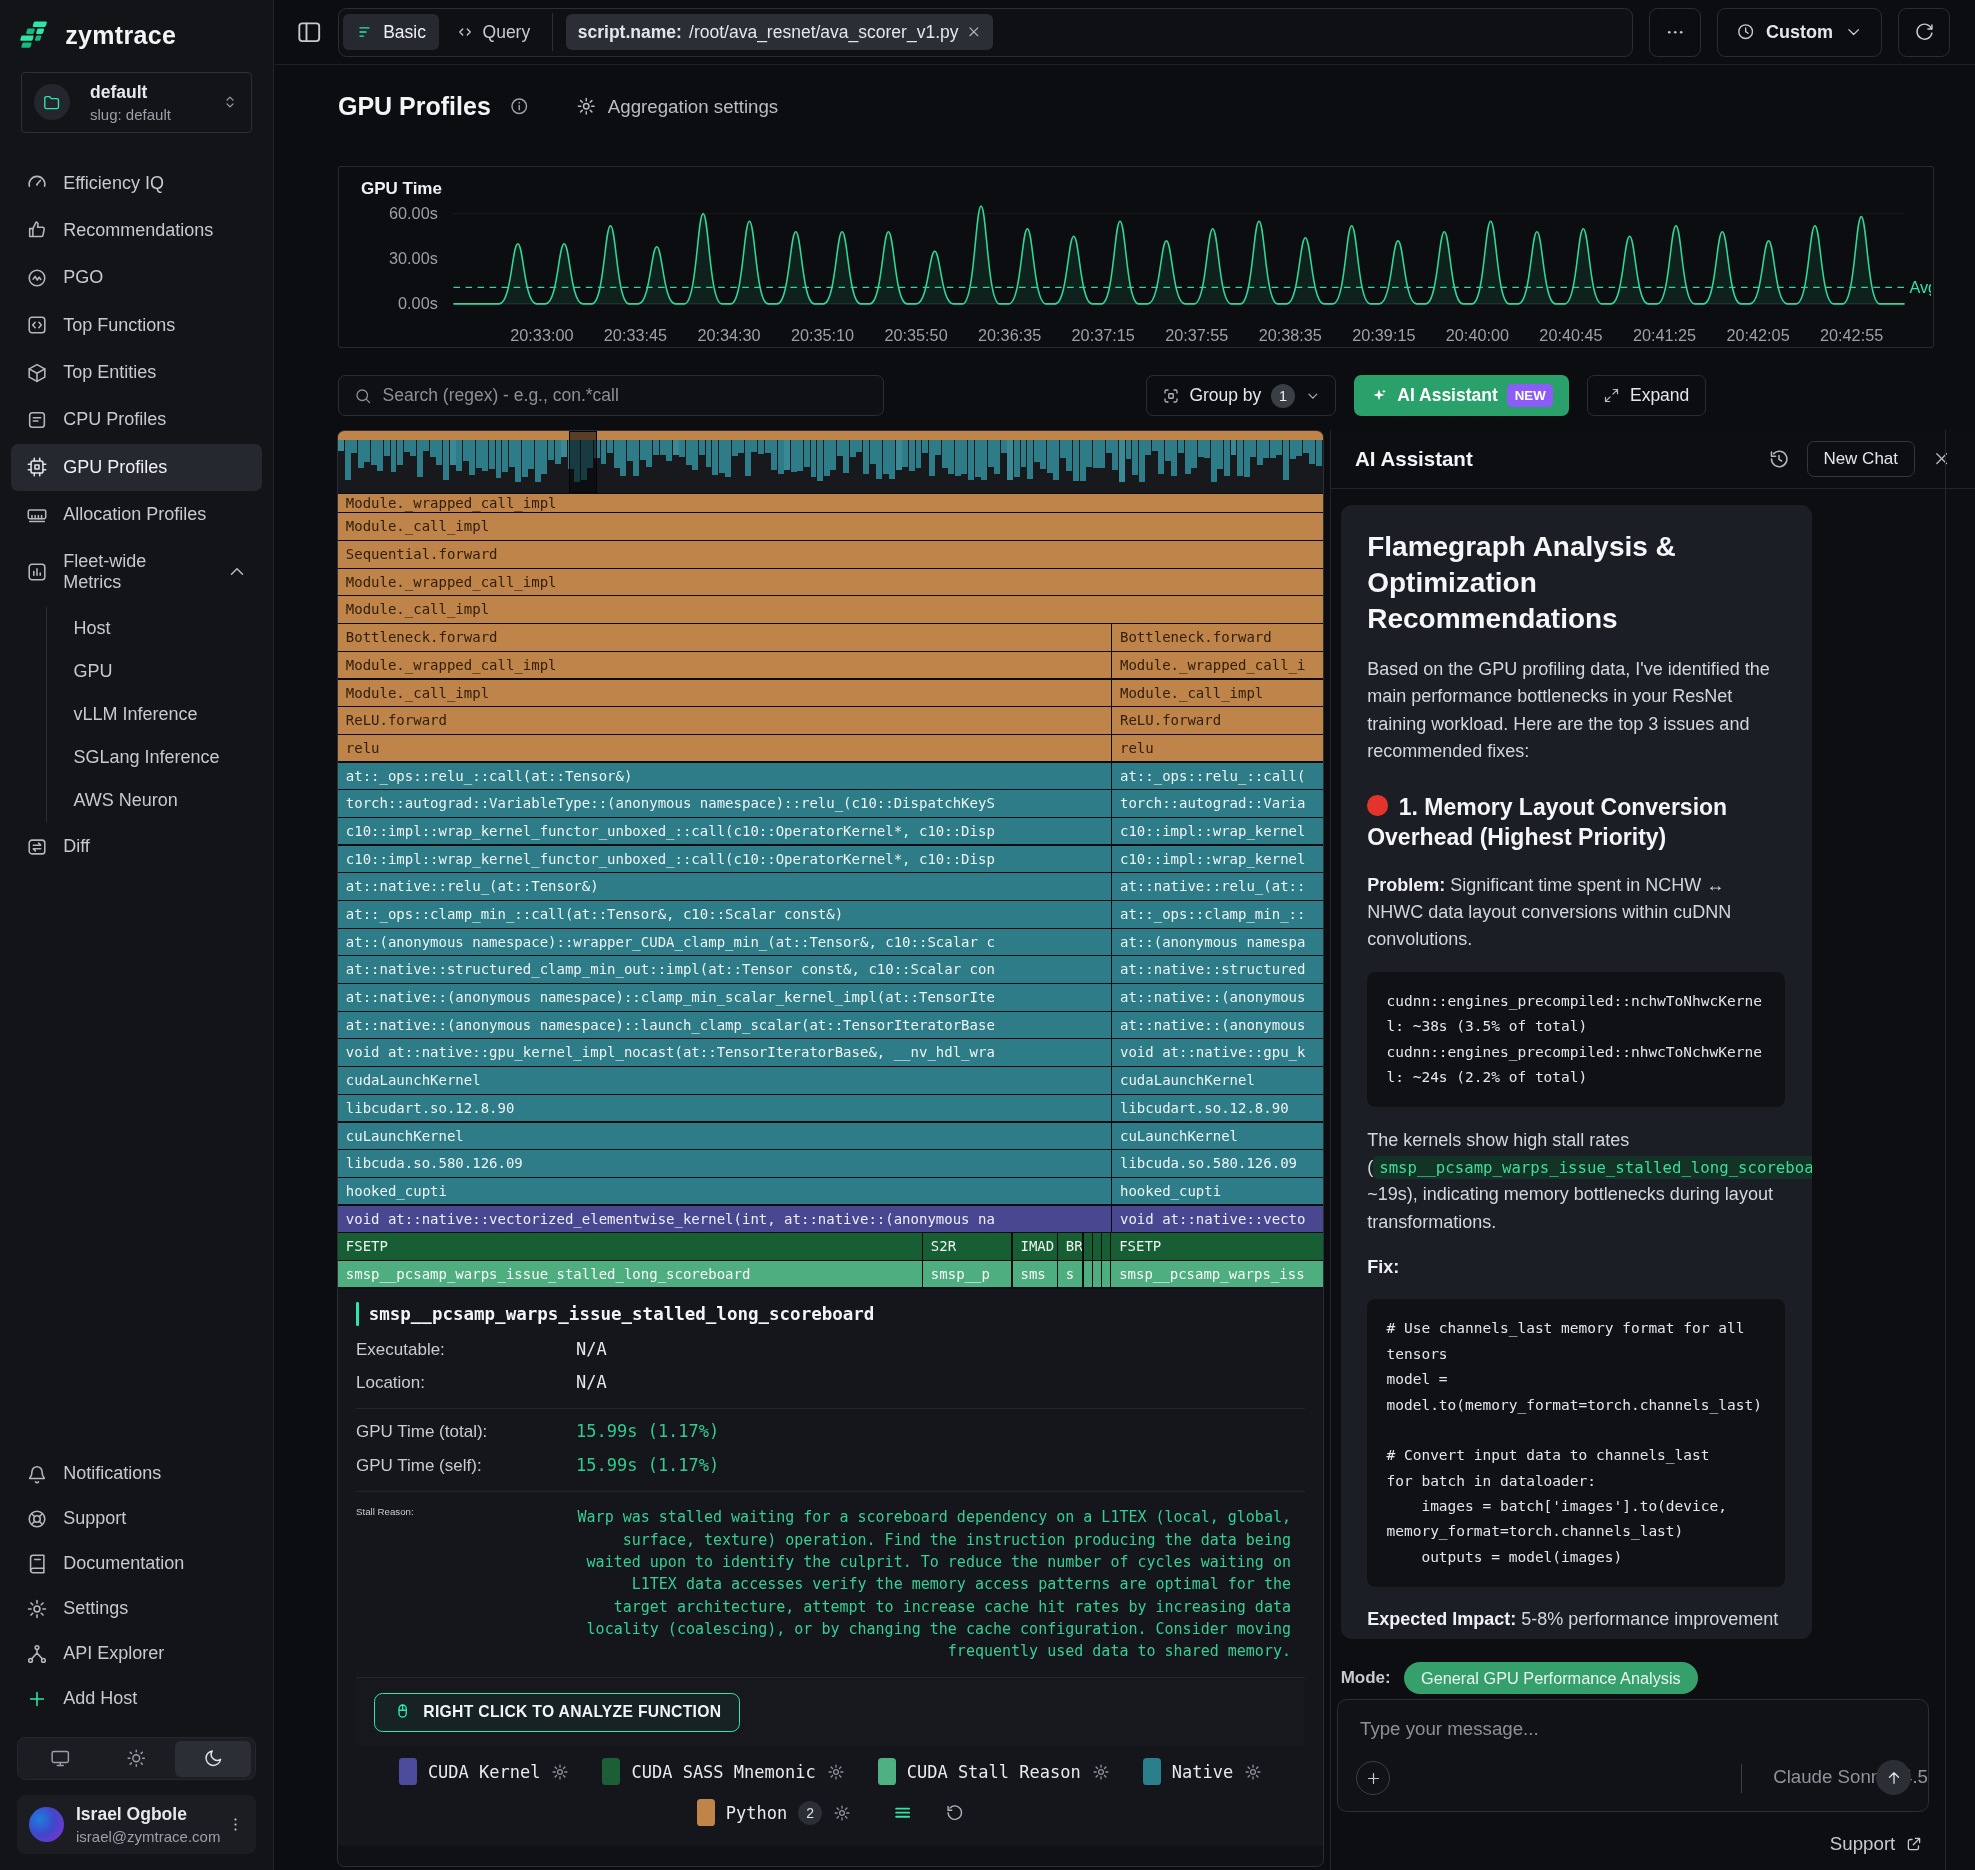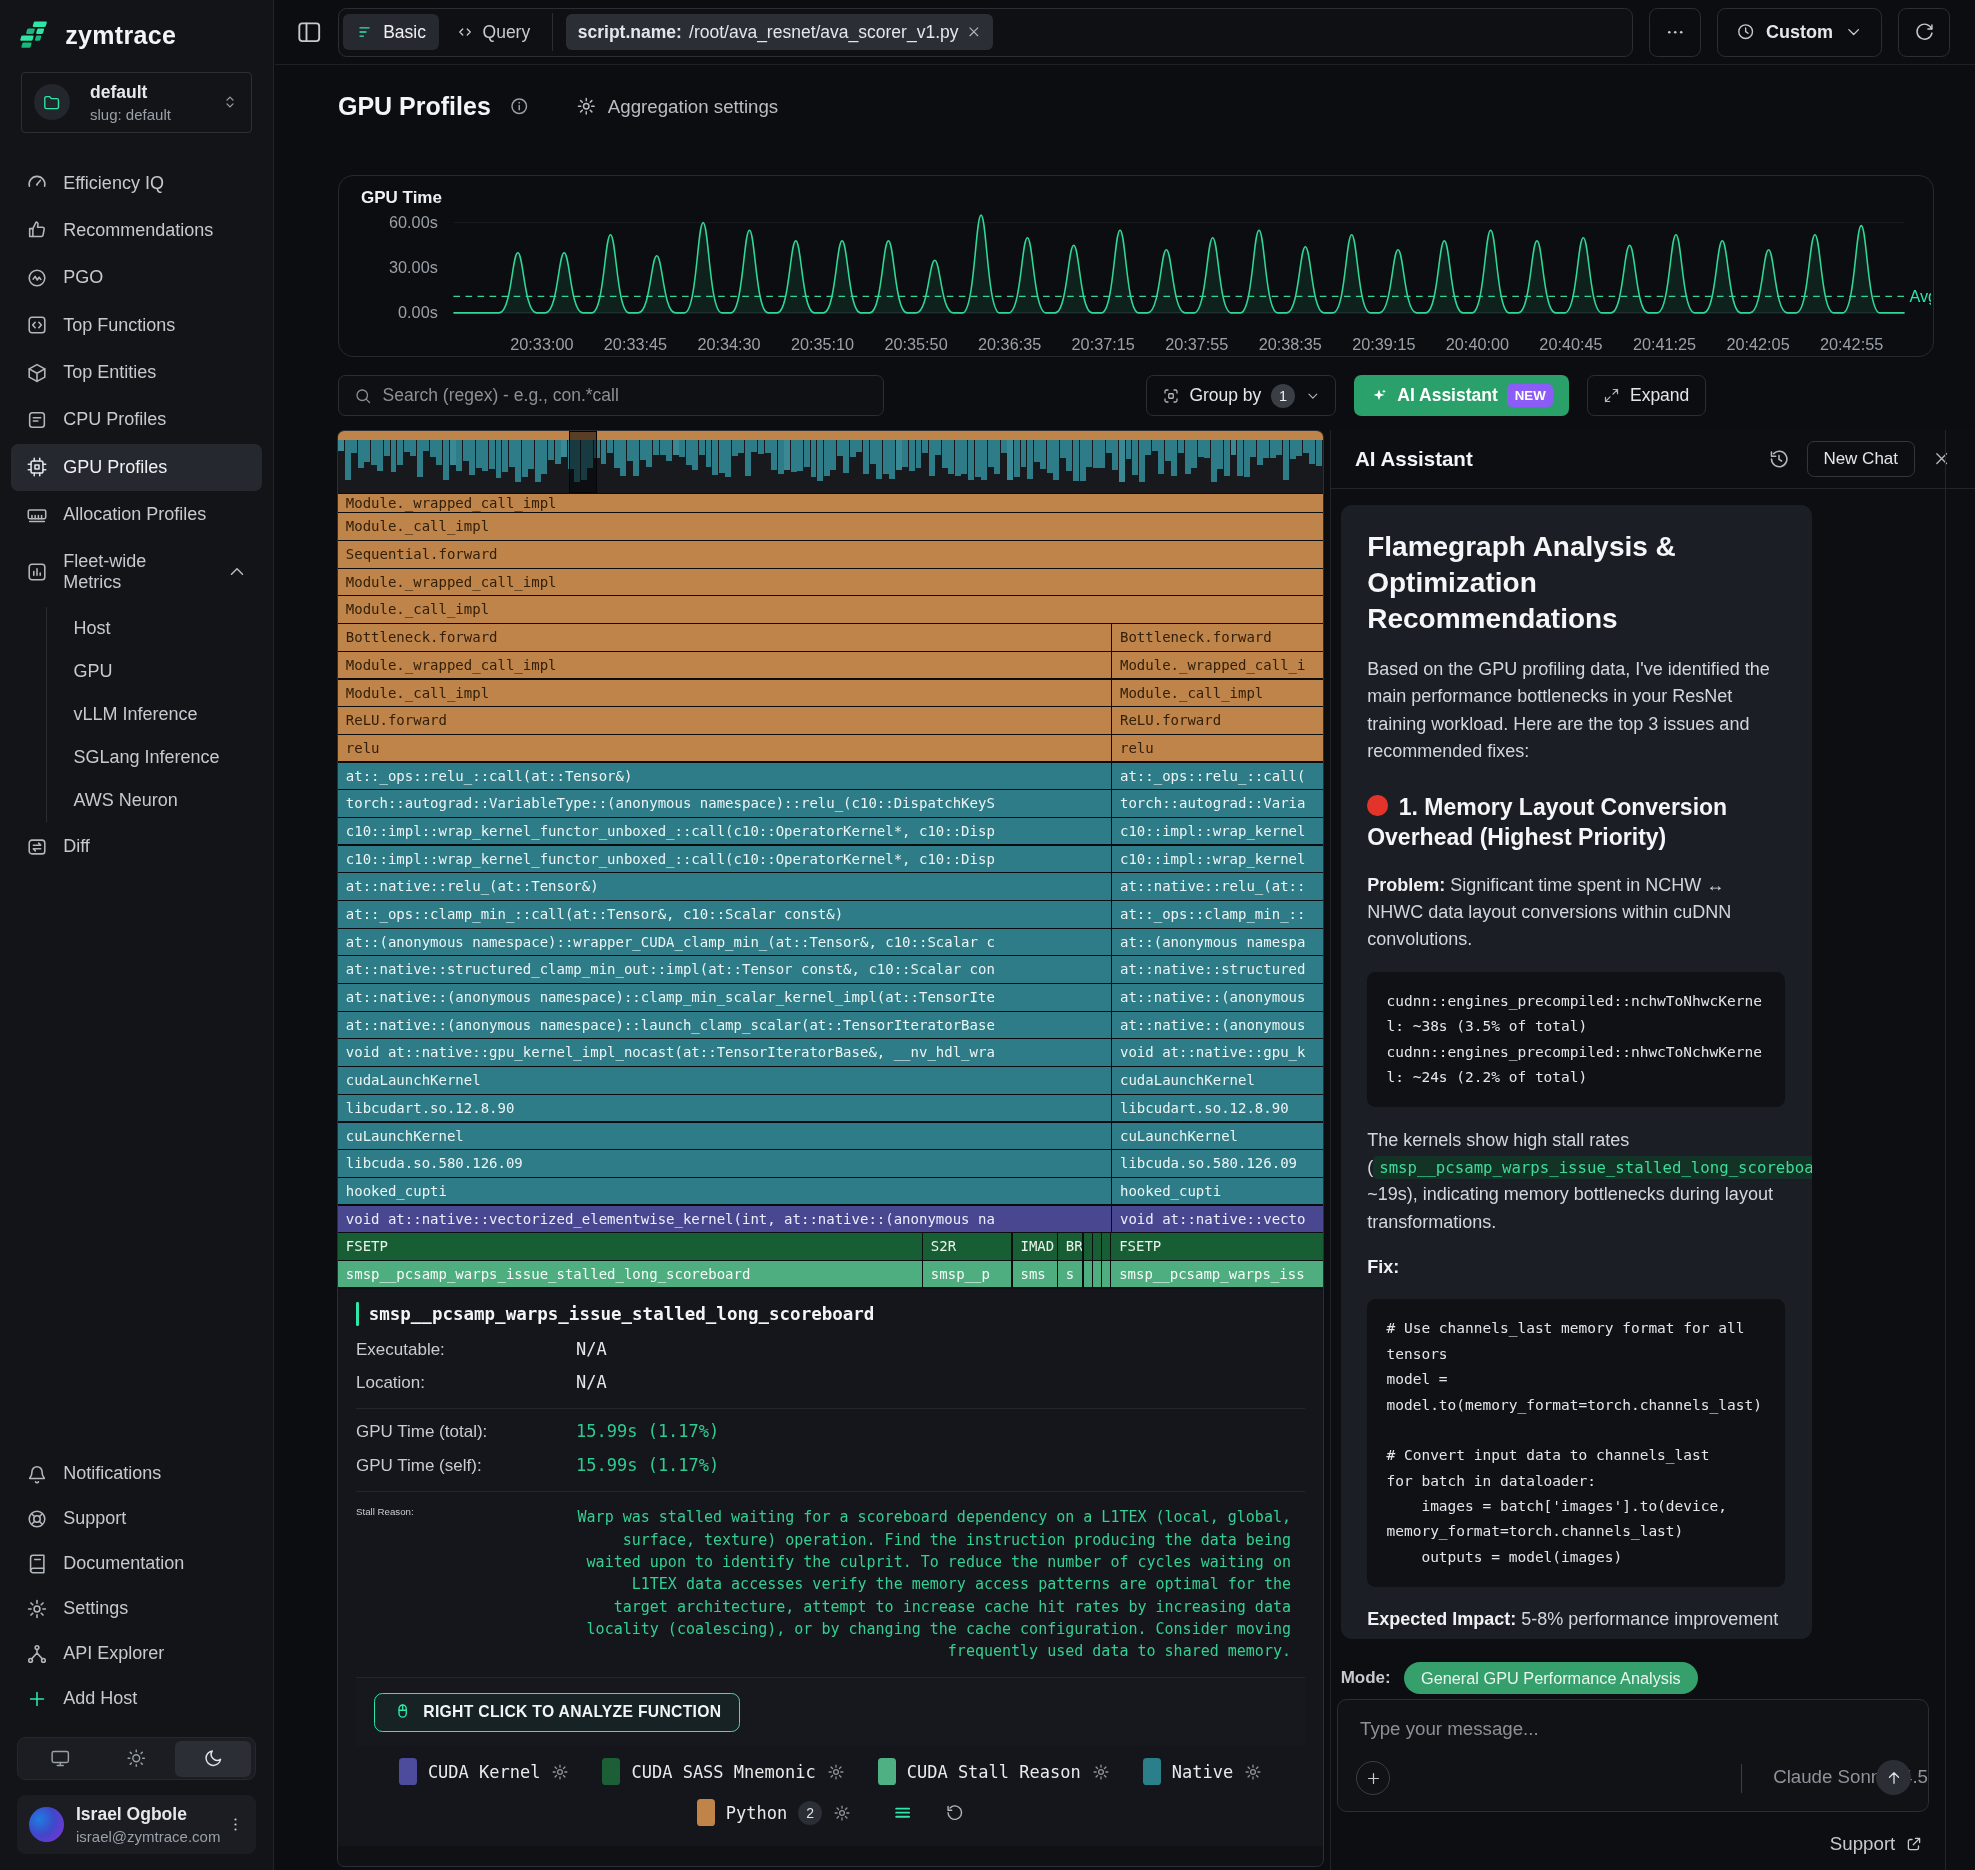--- a/index.html
+++ b/index.html
@@ -75,22 +75,22 @@
   .btn-custom .ic{width:19.3px;height:19.3px;color:#c6cad0;}
 
   
   #page-header{position:absolute;left:338px;top:92px;display:flex;align-items:center;gap:18px;}
   .page-title{font-size:25px;font-weight:bold;color:#f2f4f6;}
   .info-ic{width:20.5px;height:20.5px;color:#9aa0a8;}
   .agg{display:flex;align-items:center;gap:11px;margin-left:29px;font-size:18.7px;color:#b9bec5;cursor:pointer;}
   .agg .ic{width:20.5px;height:20.5px;}
 
   
-  #chart-panel{position:absolute;left:338px;top:175px;width:1596px;height:182px;
-    border:0.6px solid #26292f;border-radius:15px;}
+  #chart-panel{position:absolute;left:338px;top:166px;width:1596px;height:182px;
+    border:0.6px solid #26292f;border-radius:2px;}
   .chart-title{position:absolute;left:22px;top:12px;font-size:17px;font-weight:bold;color:#eef0f3;}
   #gpu-chart-box{position:absolute;left:4.8px;top:31px;width:1587px;height:148px;}
 
   
   #toolbar{position:absolute;left:338px;top:375px;width:1368px;height:41px;display:flex;align-items:center;}
   .search-field{width:546px;height:41px;border:0.6px solid #2b2e35;border-radius:7.2px;background:#0f1013;
     display:flex;align-items:center;gap:11px;padding:0 14.5px;color:#8b9097;}
   .search-field .ic{width:18px;height:18px;}
   .search-ph{font-size:17.5px;}
   .tb-right{margin-left:auto;display:flex;align-items:center;gap:18px;}

